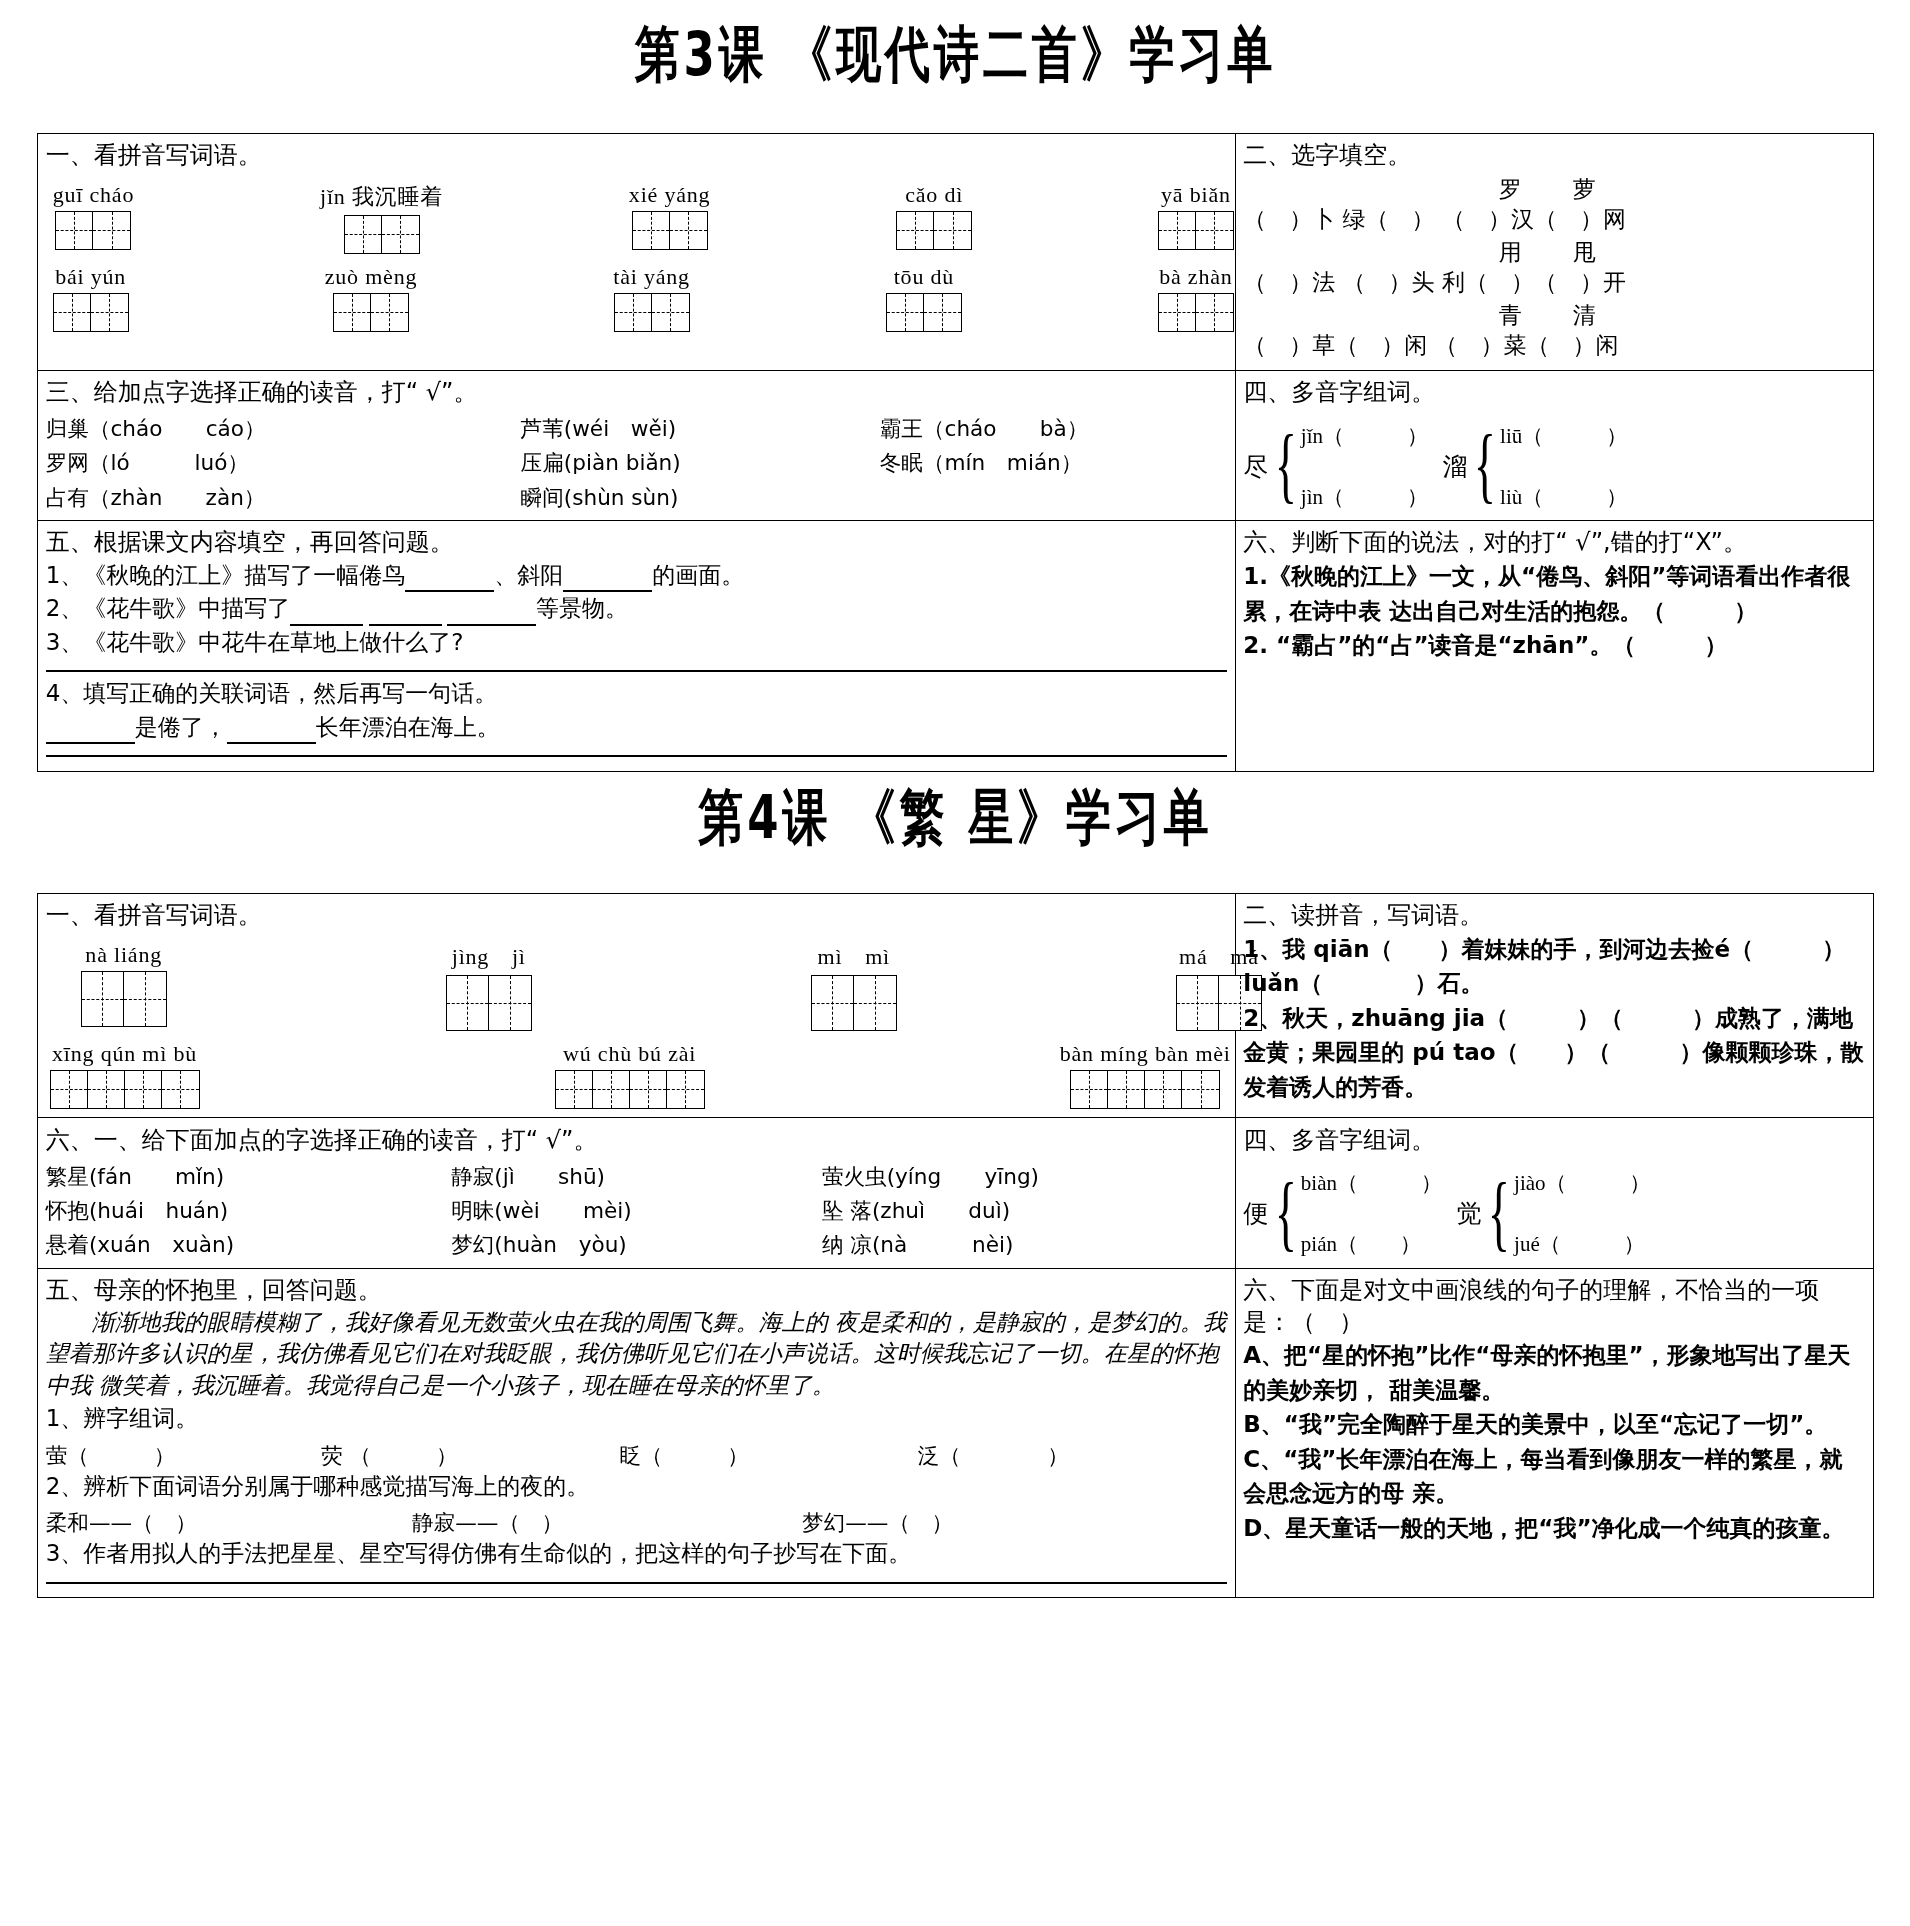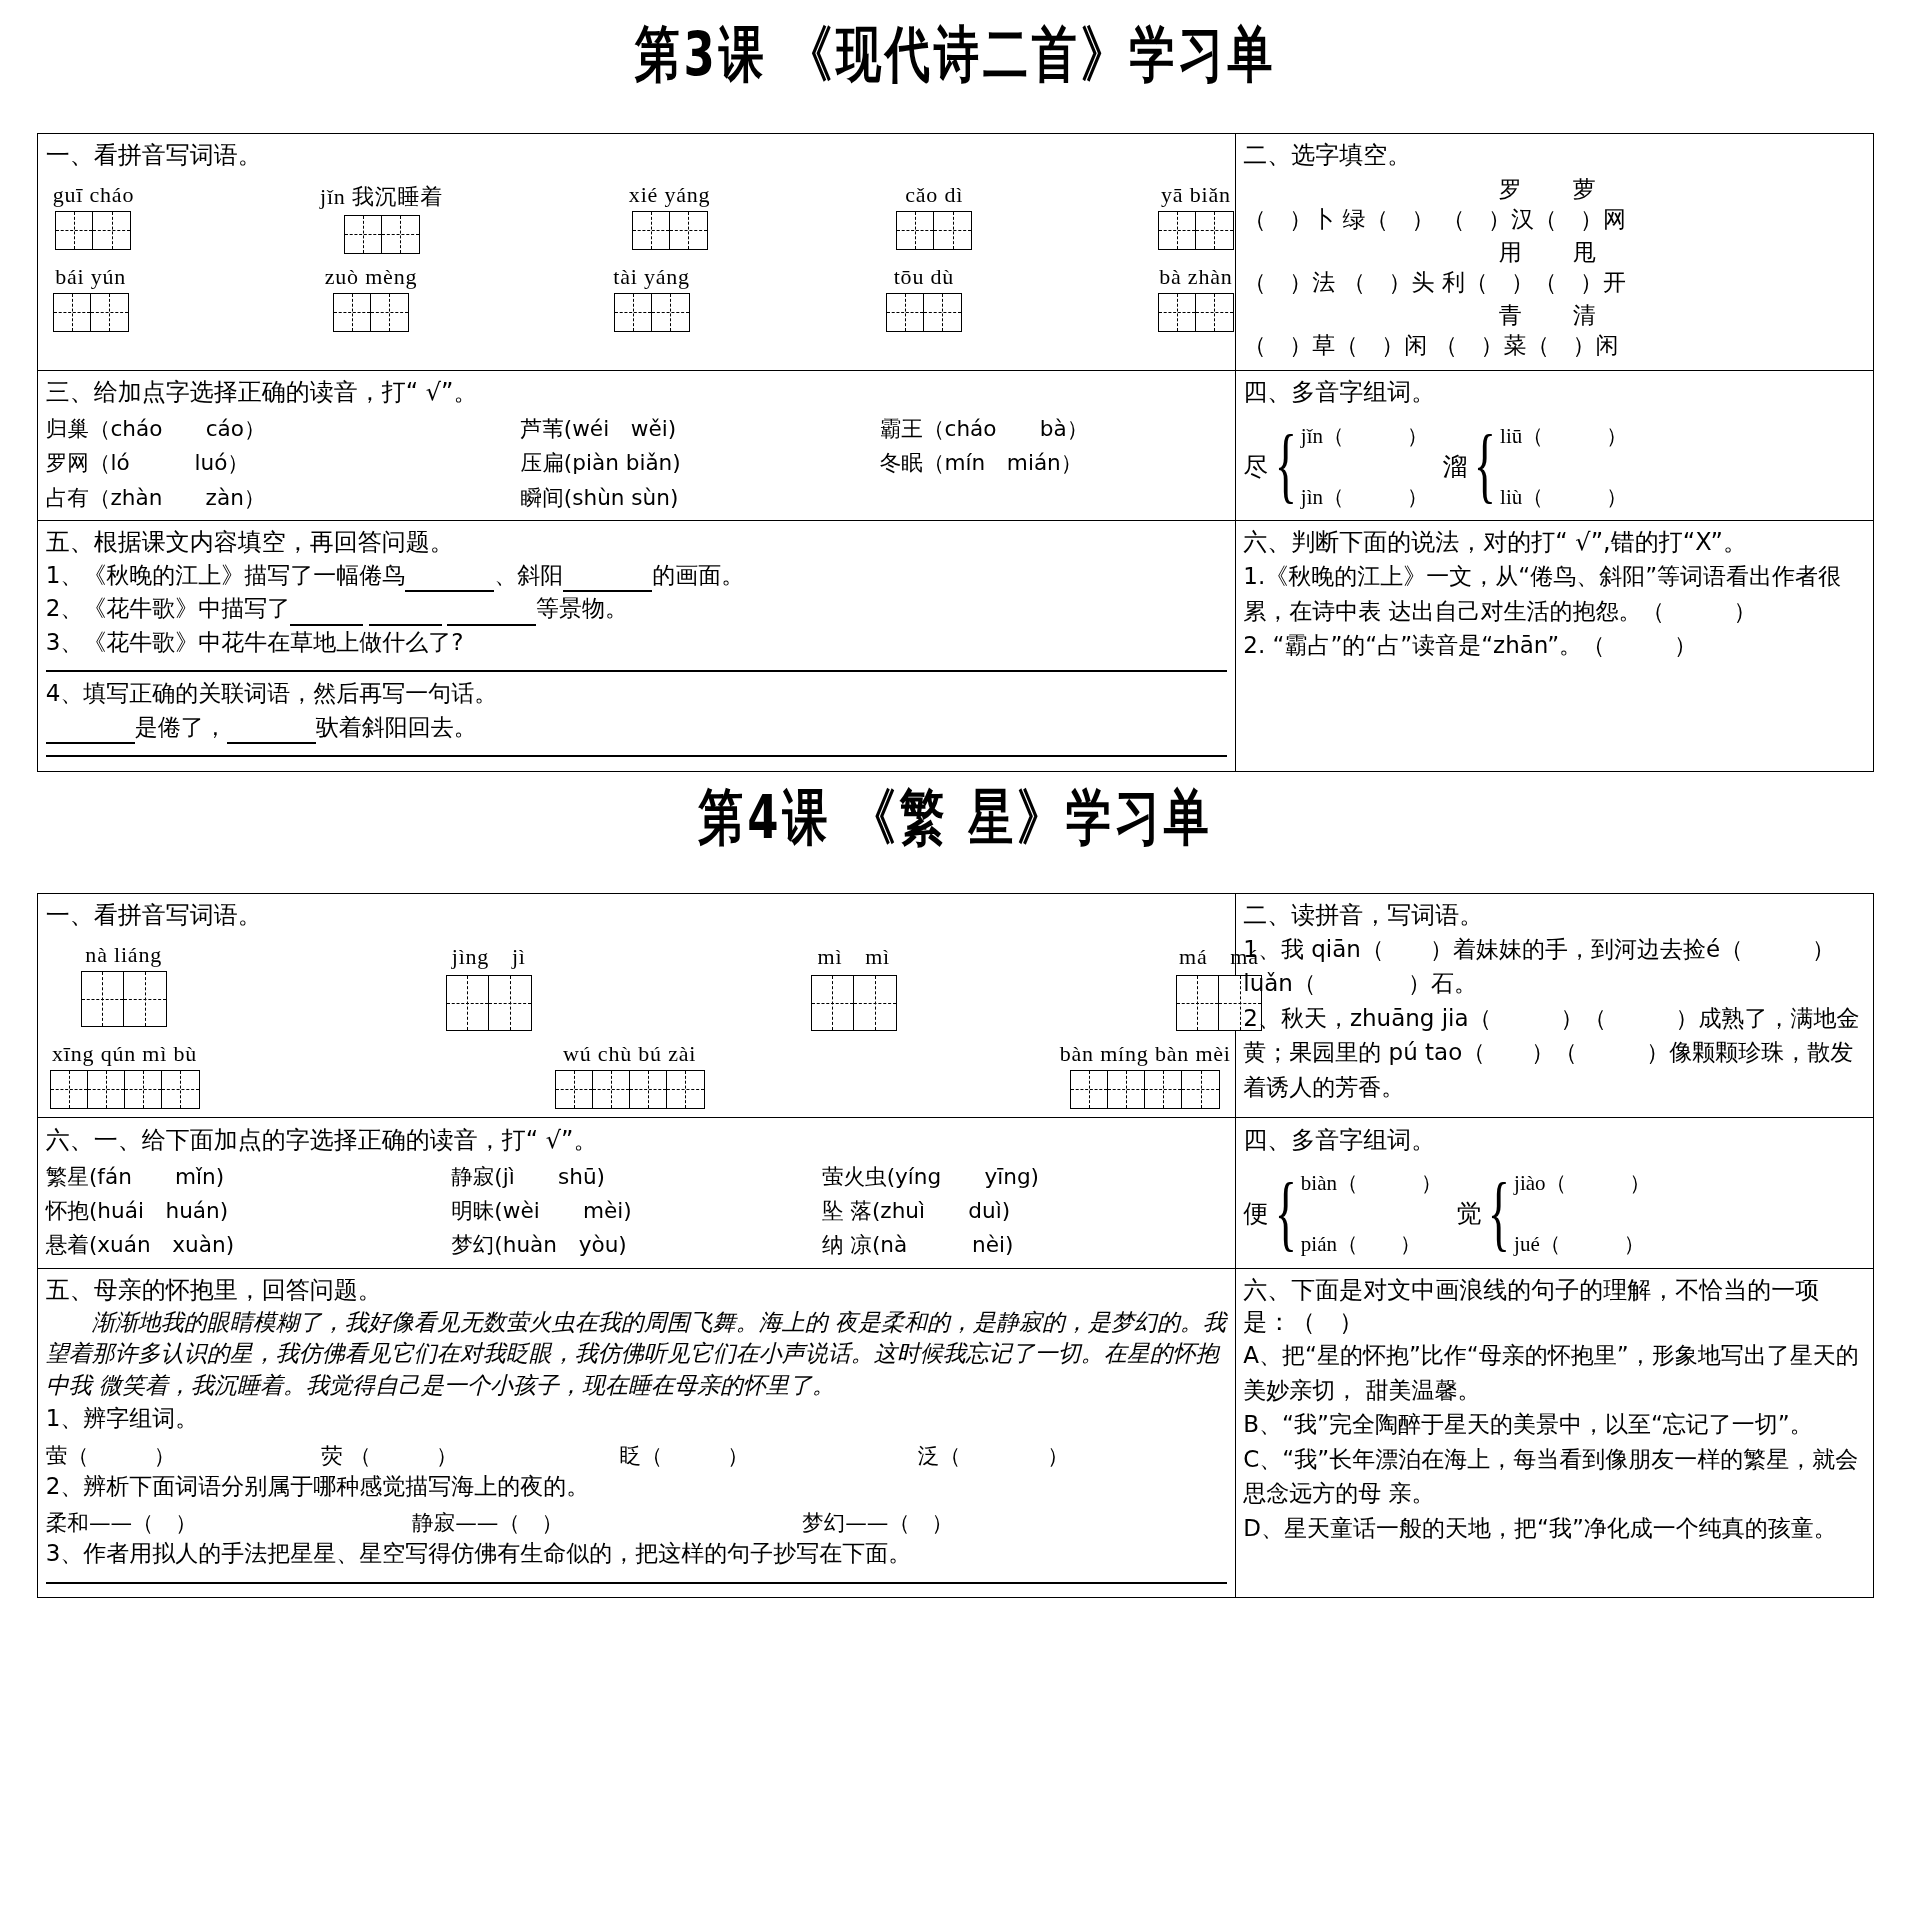--- a/index.html
+++ b/index.html
@@ -150,21 +150,21 @@
     transform: scaleX(0.8) scaleY(1.45);
     display: inline-block;
     margin: 0 0.8px;
   }
   .duo-rows { display: flex; flex-direction: column; justify-content: space-between; height: 89px; }
   .duo-rows > div { font-family: "Liberation Serif", serif; font-size: 21px; white-space: nowrap; }
 
   
   .indent { text-indent: 46px; font-style: italic; }
   .tight { line-height: 1.38; }
-  .choice-row { font-size: 23px; line-height: 1.5; font-family: "DejaVu Sans", sans-serif; }
+  .choice-row { font-size: 23px; line-height: 1.5; font-family: "DejaVu Sans", sans-serif; font-weight: bold; }
   .sel-stack {
     text-align: center;
     font-family: "DejaVu Sans", sans-serif;
     font-size: 23px;
     letter-spacing: 14px;
     margin-top: 2.3px;
   }
   .sel-line {
     font-family: "DejaVu Sans", sans-serif;
     font-size: 23px;
@@ -333,21 +333,21 @@
         <div class="body-line">
           <span>1、《秋晚的江上》描写了一幅倦鸟</span><span class="blank b-m"></span><span>、斜阳</span><span class="blank b-m"></span><span>的画面。</span>
         </div>
         <div class="body-line">
           <span>2、《花牛歌》中描写了</span><span class="blank b-s"></span><span class="blank b-s" style="margin-left:5.4px"></span><span class="blank b-m" style="margin-left:5.4px"></span><span>等景物。</span>
         </div>
         <div class="body-line">3、《花牛歌》中花牛在草地上做什么了?</div>
         <hr class="rule">
         <div class="body-line">4、填写正确的关联词语，然后再写一句话。</div>
         <div class="body-line">
-          <span class="blank b-m"></span><span>是倦了，</span><span class="blank b-m"></span><span>驮着斜阳回去。</span>
+          <span class="blank b-m"></span><span>是倦了，</span><span class="blank b-m"></span><span>长年漂泊在海上。</span>
         </div>
         <hr class="rule">
       </td>
 
       <td class="col-right">
         <div class="q-head wrap">六、判断下面的说法，对的打“ √”,错的打“X”。</div>
         <div class="choice-row">1.《秋晚的江上》一文，从“倦鸟、斜阳”等词语看出作者很累，在诗中表 达出自己对生活的抱怨。（　　　）</div>
         <div class="choice-row">2. “霸占”的“占”读音是“zhān”。（　　　）</div>
       </td>
     </tr>

